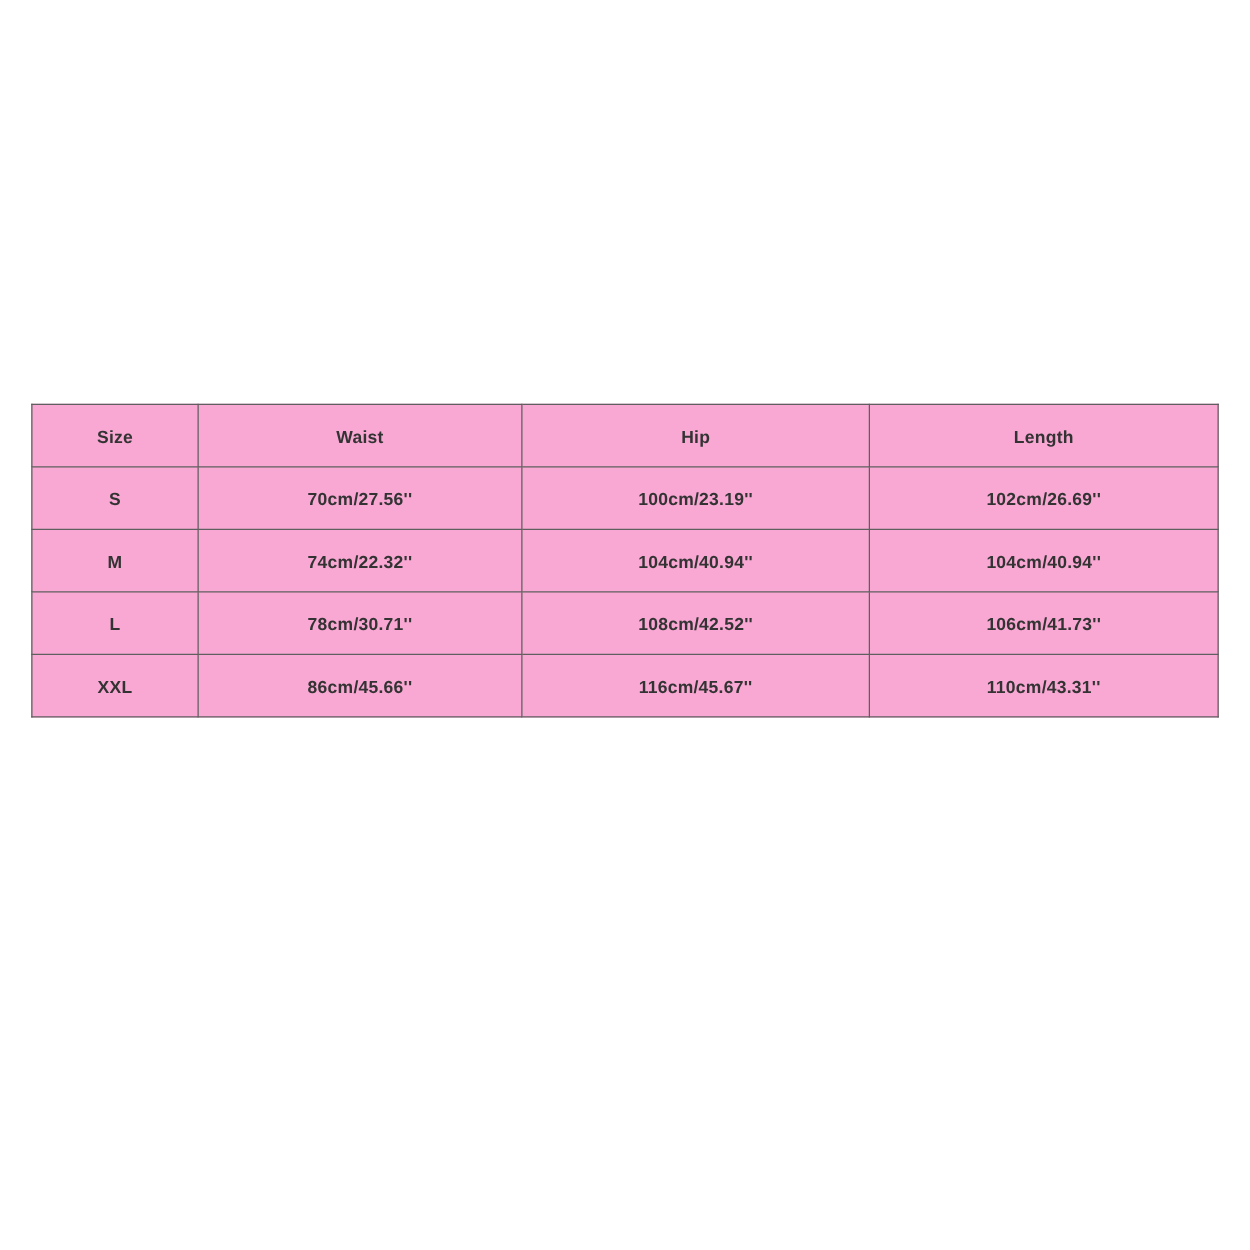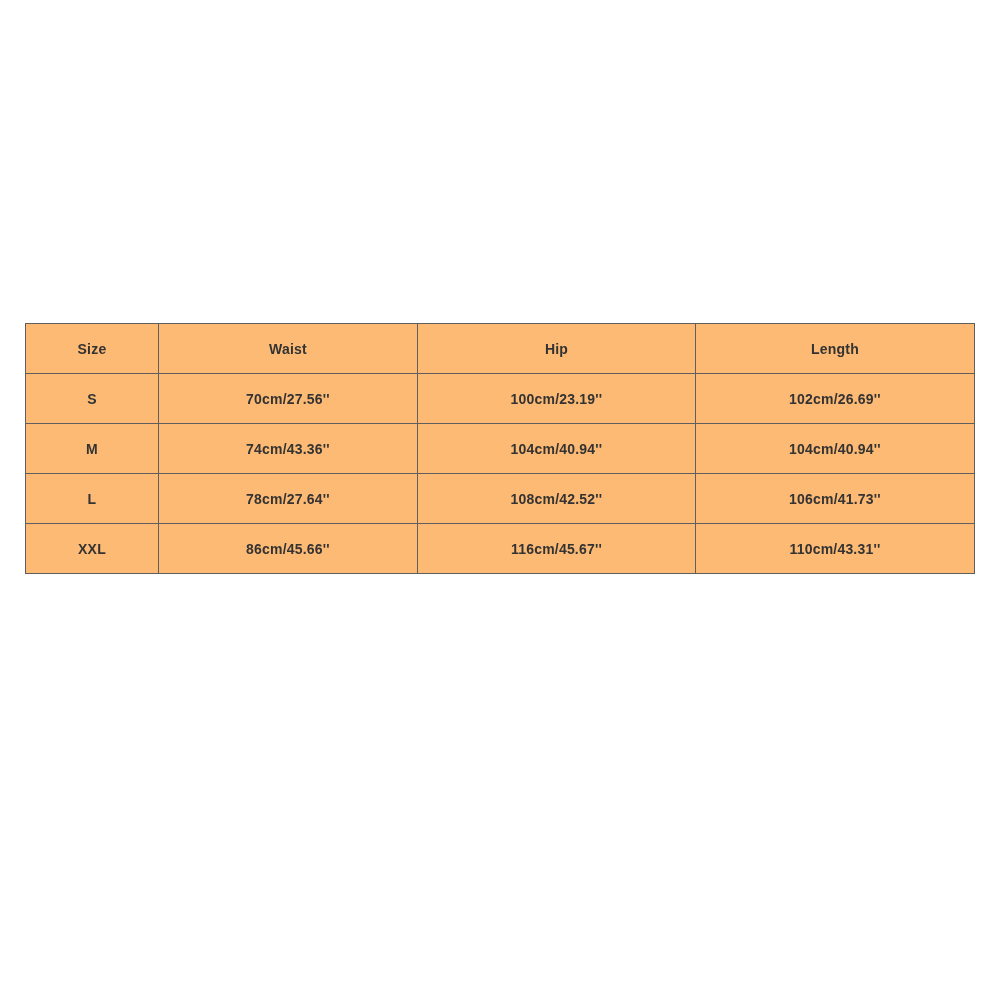--- a/index.html
+++ b/index.html
@@ -20,21 +20,21 @@
   .size-chart-wrap {
     position: absolute;
     left: 25px;
     top: 323px;
     width: 949px;
   }
   table.size-chart {
     border-collapse: collapse;
     table-layout: fixed;
     width: 949px;
-    background: #fdba74;
+    background: #f9a8d4;
   }
   table.size-chart th,
   table.size-chart td {
     border: 1px solid #5f5f5f;
     height: 49px;
     padding: 0;
     text-align: center;
     vertical-align: middle;
     font-size: 14px;
     font-weight: bold;
@@ -69,27 +69,27 @@
       </thead>
       <tbody>
           <tr>
             <th>S</th>
             <td>70cm/27.56''</td>
             <td>100cm/23.19''</td>
             <td>102cm/26.69''</td>
           </tr>
           <tr>
             <th>M</th>
-            <td>74cm/43.36''</td>
+            <td>74cm/22.32''</td>
             <td>104cm/40.94''</td>
             <td>104cm/40.94''</td>
           </tr>
           <tr>
             <th>L</th>
-            <td>78cm/27.64''</td>
+            <td>78cm/30.71''</td>
             <td>108cm/42.52''</td>
             <td>106cm/41.73''</td>
           </tr>
           <tr>
             <th>XXL</th>
             <td>86cm/45.66''</td>
             <td>116cm/45.67''</td>
             <td>110cm/43.31''</td>
           </tr>
         </tbody>

